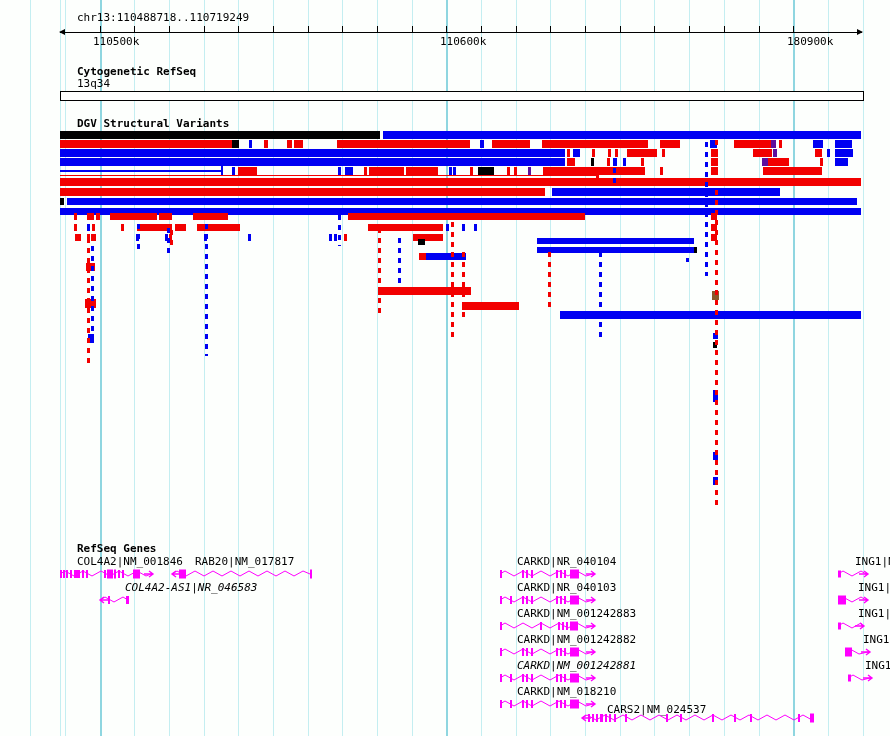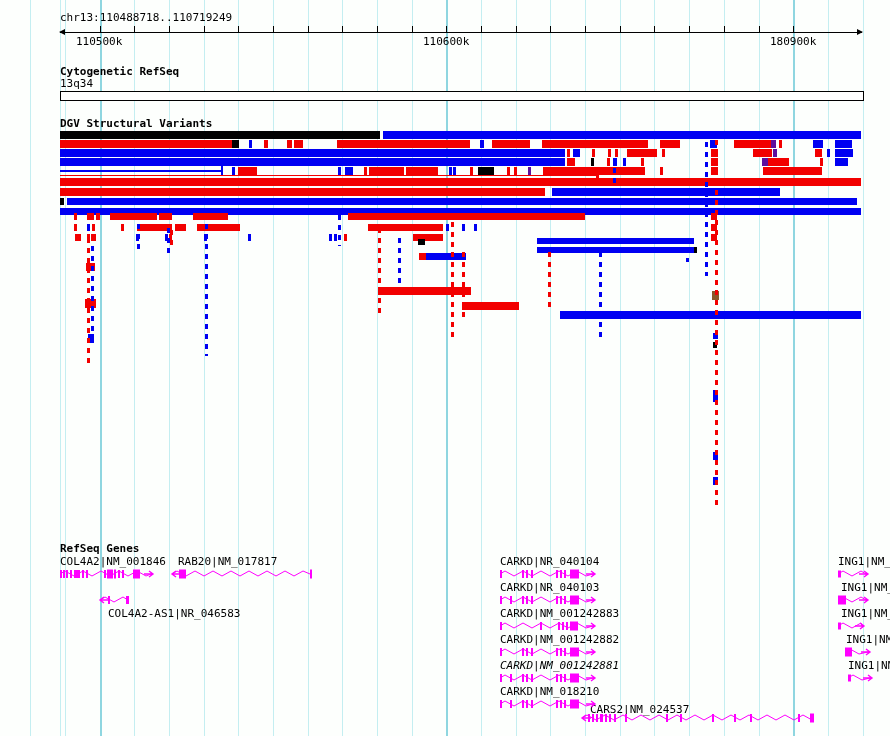--- a/index.html
+++ b/index.html
@@ -2,21 +2,21 @@
 <html><head>
 <meta charset="utf-8">
 <style>
   html,body{margin:0;padding:0;}
   body{font-family:"DejaVu Sans Mono","Liberation Mono",monospace;}
   #screen{
     position:relative;width:890px;height:736px;overflow:hidden;
     background:#fdfffd;
   }
   .gridline{position:absolute;top:0;bottom:0;width:1px;}
-  .txt{position:absolute;color:#000;font-size:11px;line-height:12px;white-space:pre;}
+  .txt{position:absolute;color:#000;font-size:11px;line-height:12px;white-space:pre;padding-left:17px;}
   .hdr{font-weight:bold;}
   .bar{position:absolute;}
   .dash{position:absolute;width:3px;}
   .ruler-line{position:absolute;height:1px;background:#000;}
   .tick{position:absolute;width:1px;background:#000;}
   .arrow{position:absolute;width:0;height:0;border-style:solid;}
   #band-box{position:absolute;background:#ffffff;border:1px solid #000;}
   #gene-svg{position:absolute;left:0;top:0;}
 </style>
 </head>
@@ -230,21 +230,21 @@
       <div class="dash" style="left: 613px; top: 168px; height: 22px; background: repeating-linear-gradient(rgb(0, 0, 242) 0px, rgb(0, 0, 242) 5px, transparent 5px, transparent 10px);"></div>
       <div class="dash" style="left: 686px; top: 238px; height: 24px; background: repeating-linear-gradient(rgb(0, 0, 242) 0px, rgb(0, 0, 242) 5px, transparent 5px, transparent 10px);"></div>
       <div class="dash" style="left: 705px; top: 142px; height: 134px; background: repeating-linear-gradient(rgb(0, 0, 242) 0px, rgb(0, 0, 242) 5px, transparent 5px, transparent 10px);"></div>
       <div class="dash" style="left: 715px; top: 140px; height: 370px; background: repeating-linear-gradient(rgb(242, 0, 0) 0px, rgb(242, 0, 0) 5px, transparent 5px, transparent 10px);"></div>
     </div>
 
   <div class="txt hdr" style="left:60px;top:543px;">RefSeq Genes</div>
   <div id="gene-label-layer">
       <div class="txt" style="left: 60px; top: 556px;">COL4A2|NM_001846</div>
       <div class="txt" style="left: 178px; top: 556px;">RAB20|NM_017817</div>
-      <div class="txt" style="left: 108px; top: 608px;">COL4A2-AS1|NR_046583</div>
+      <div class="txt" style="left: 108px; top: 582px; font-style: italic;">COL4A2-AS1|NR_046583</div>
       <div class="txt" style="left: 500px; top: 556px;">CARKD|NR_040104</div>
       <div class="txt" style="left: 500px; top: 582px;">CARKD|NR_040103</div>
       <div class="txt" style="left: 500px; top: 608px;">CARKD|NM_001242883</div>
       <div class="txt" style="left: 500px; top: 634px;">CARKD|NM_001242882</div>
       <div class="txt" style="left: 500px; top: 660px; font-style: italic;">CARKD|NM_001242881</div>
       <div class="txt" style="left: 500px; top: 686px;">CARKD|NM_018210</div>
       <div class="txt" style="left: 590px; top: 704px;">CARS2|NM_024537</div>
       <div class="txt" style="left: 838px; top: 556px;">ING1|NM_1</div>
       <div class="txt" style="left: 841px; top: 582px;">ING1|NM_1</div>
       <div class="txt" style="left: 841px; top: 608px;">ING1|NM_1</div>

